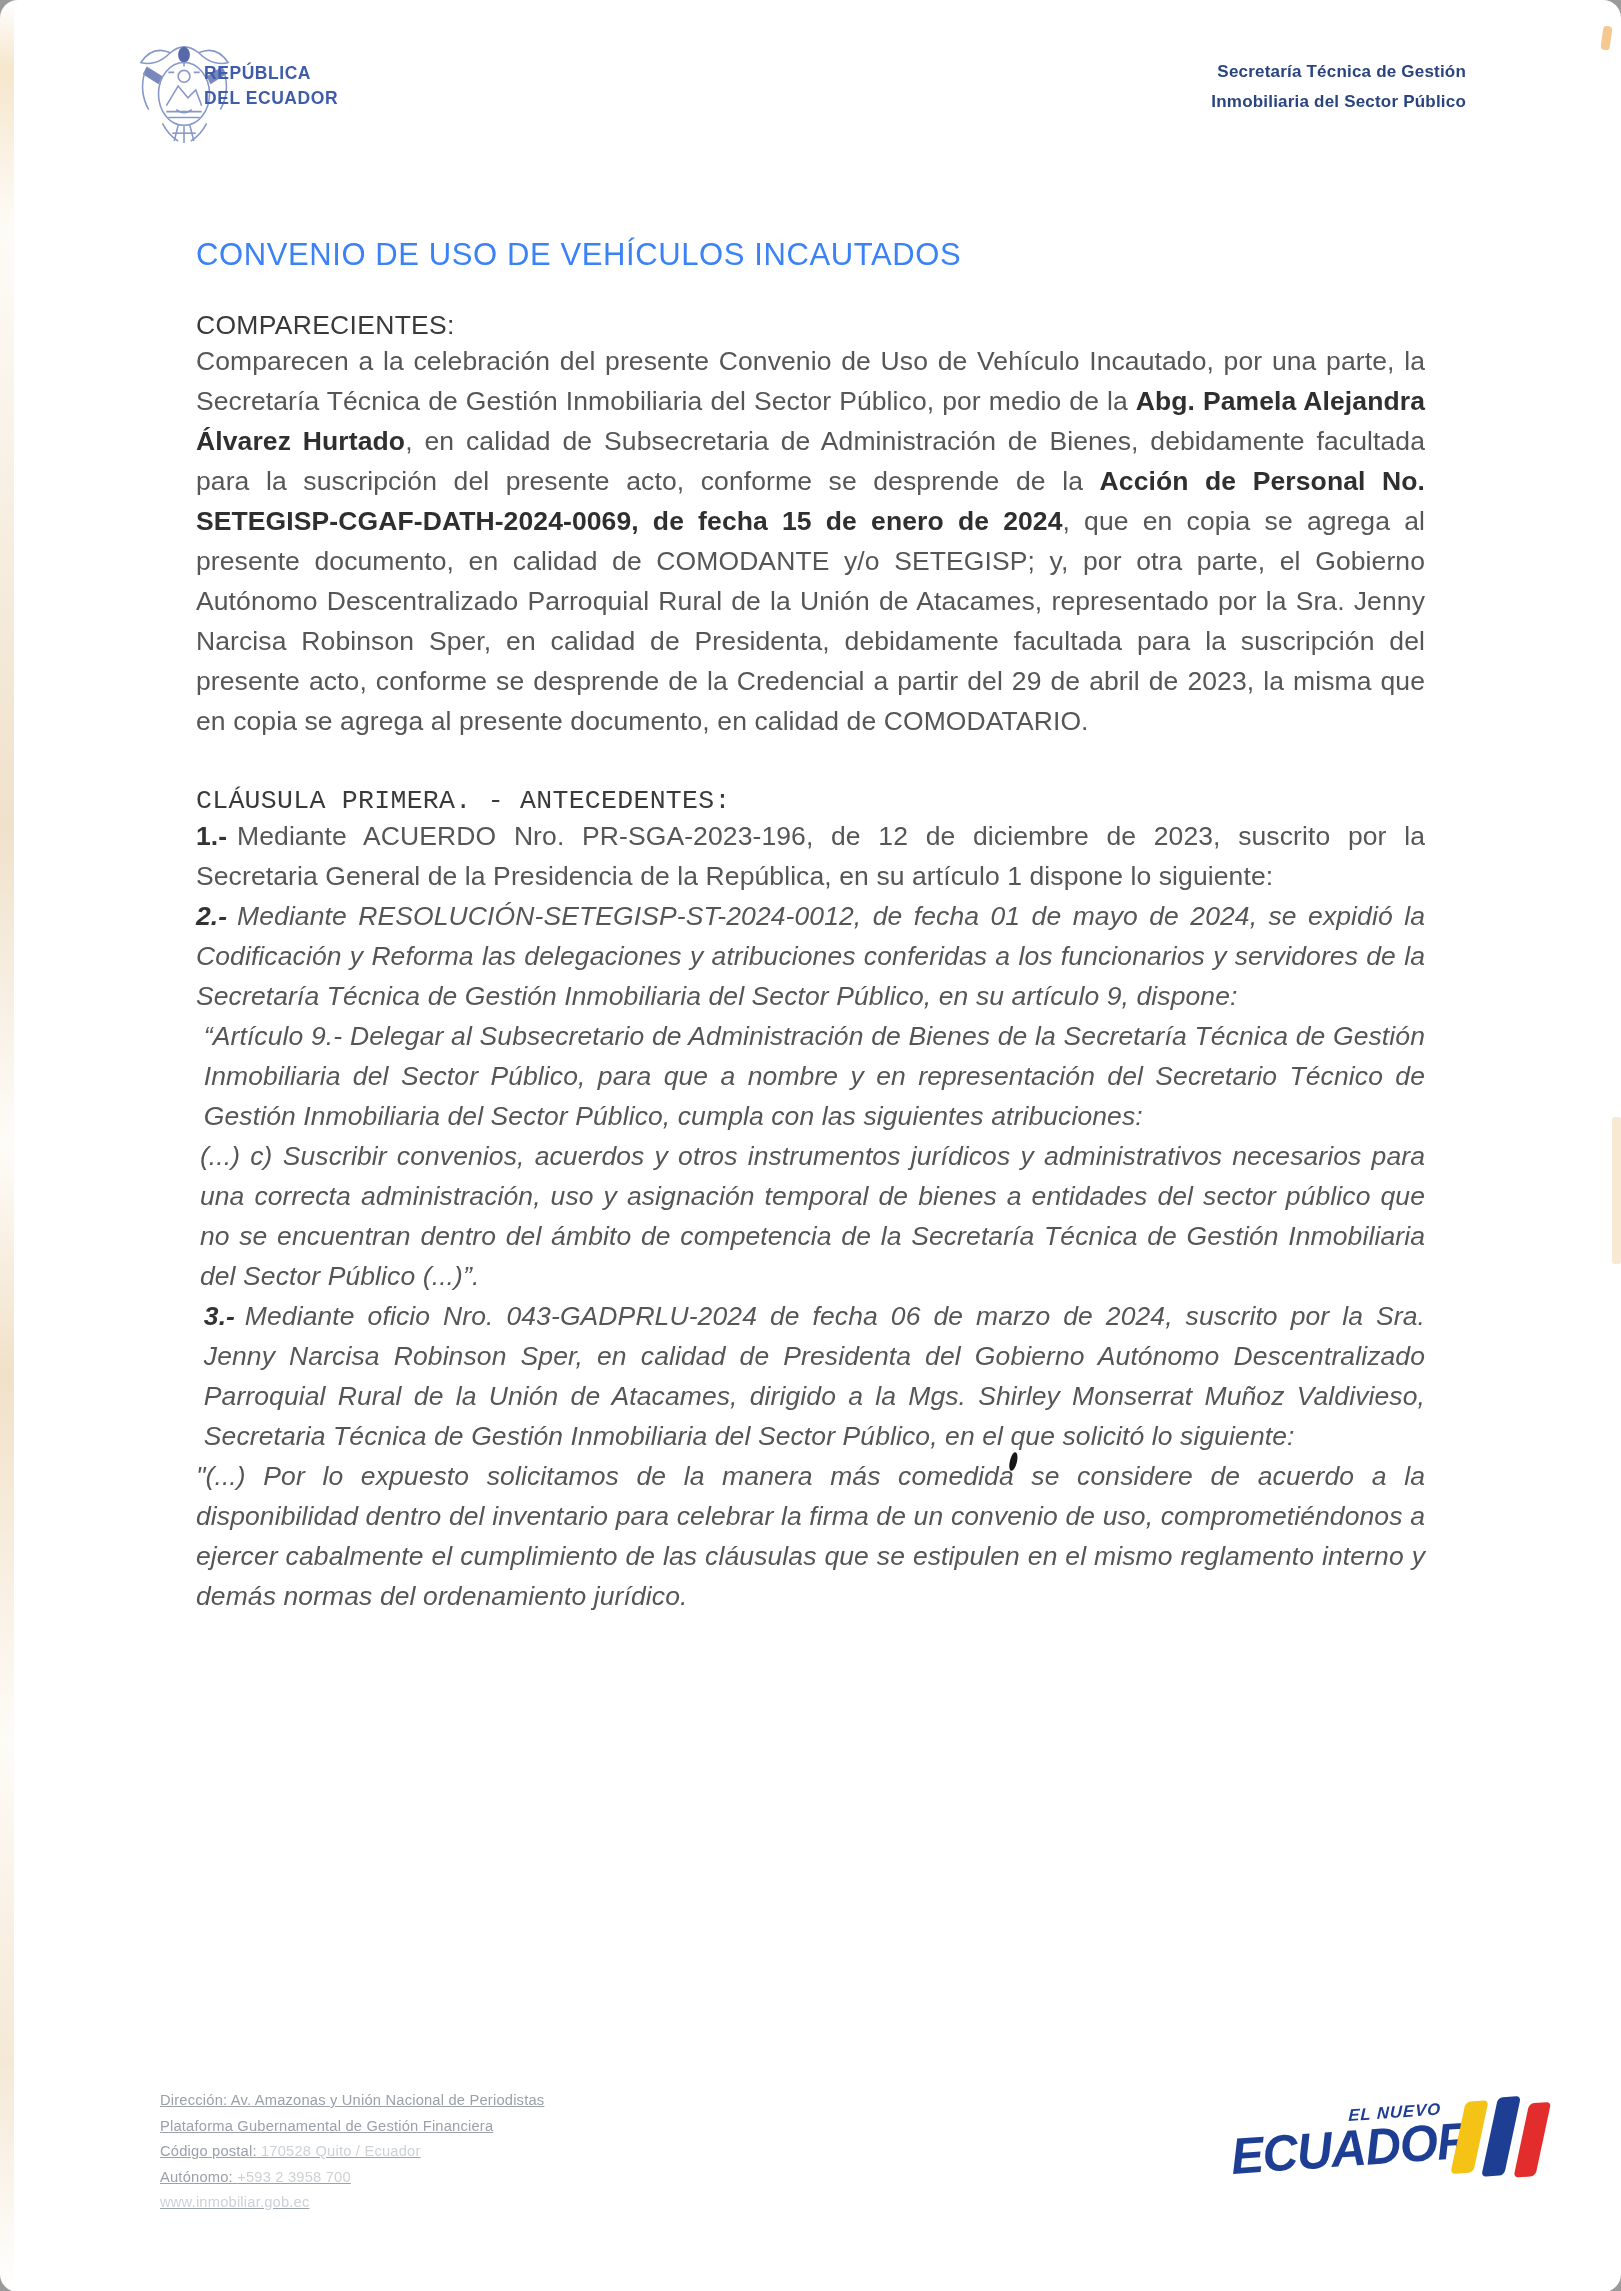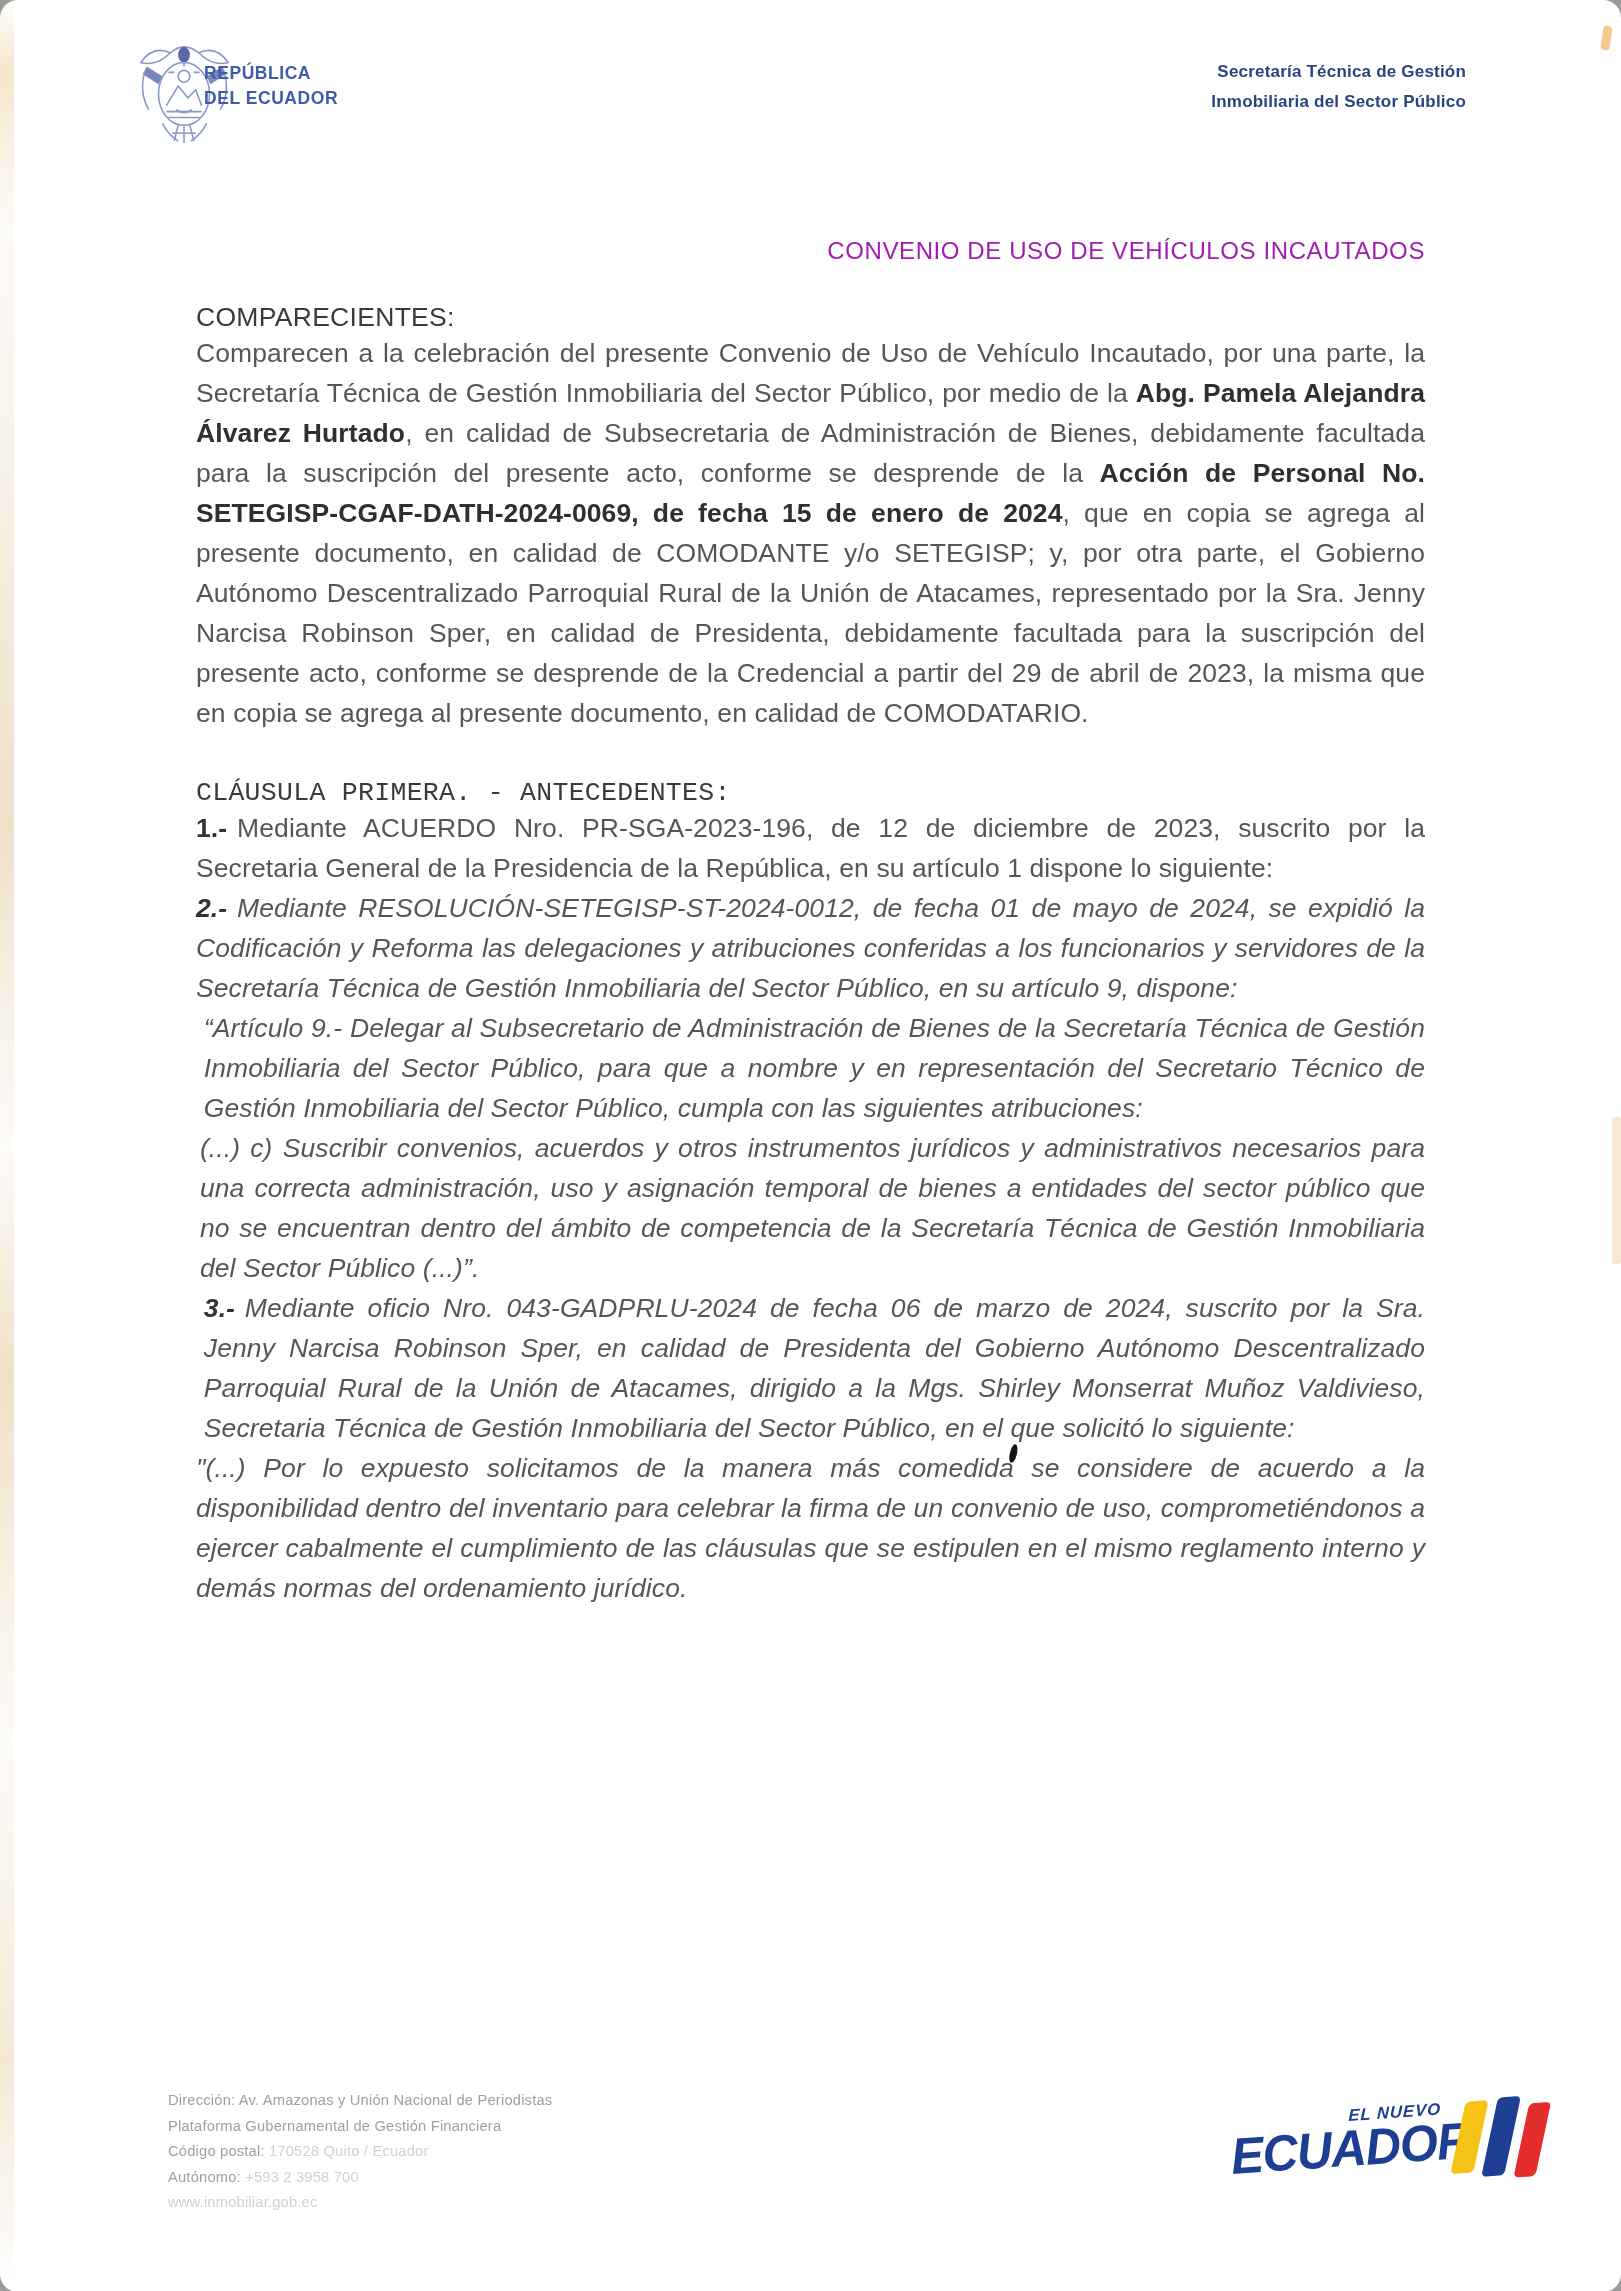--- a/index.html
+++ b/index.html
@@ -29,21 +29,21 @@
   }
   .org-name{
     position:absolute;right:155px;top:57px;text-align:right;
     color:var(--org-blue,#29447f);font-weight:700;font-size:17px;line-height:30px;
     letter-spacing:0.2px;
   }
 
   
   .content{position:absolute;left:196px;top:0;width:1229px;color:#565656;}
   .doc-title{
-    padding-top:237px;text-align:right;font-size:24px;color:#a21caf;
+    padding-top:237px;text-align:left;font-size:31px;color:#3b82f6;
     letter-spacing:0.6px;font-weight:400;
   }
   .sec-heading{margin-top:37px;font-size:26.5px;color:#3a3a3a;letter-spacing:0.3px;}
   .sec-heading.clausula{margin-top:45px;font-family:Liberation Mono, monospace;}
   p.doc{
     margin:0;font-size:26.5px;line-height:40px;text-align:justify;color:#565656;
     letter-spacing:0.1px;
   }
   .p-main{margin-top:39px;}
   .bold{font-weight:700;color:#2f2f2f;}
@@ -54,22 +54,22 @@
   .item2{margin-top:43px;}
   .quote2{margin-top:25.5px;padding-left:7.8px;}
   .quote3{margin-top:29px;padding-left:3.9px;}
   .item3{margin-top:25.5px;padding-left:7.8px;}
   .quote4{margin-top:35px;position:relative;}
   .ink-mark{position:absolute;left:66.2%;top:-3.9px;width:6.9px;height:18.6px;
     background:#161616;border-radius:45% 55% 50% 50%;transform:rotate(14deg);}
 
   
   .footer-info{
-    position:absolute;left:168px;top:2088px;font-size:14.7px;line-height:25.5px;
-    color:#9aa1a8;letter-spacing:0.2px;
+    position:absolute;left:160px;top:2088px;font-size:14.7px;line-height:25.5px;
+    color:#9aa1a8;letter-spacing:0.2px;text-decoration:underline;
   }
   .footer-info .faint{color:#ccd2d6;}
   .footer-line{white-space:nowrap;}
 
   .logo{position:absolute;left:1231px;top:2103px;width:323px;height:98px;transform:rotate(-4deg);}
   .logo-top{
     position:absolute;left:120px;top:0;font-size:16.7px;font-style:italic;font-weight:700;
     color:var(--logo-blue,#1d3e93);letter-spacing:1px;transform:skewX(-6deg);
   }
   .logo-main{

